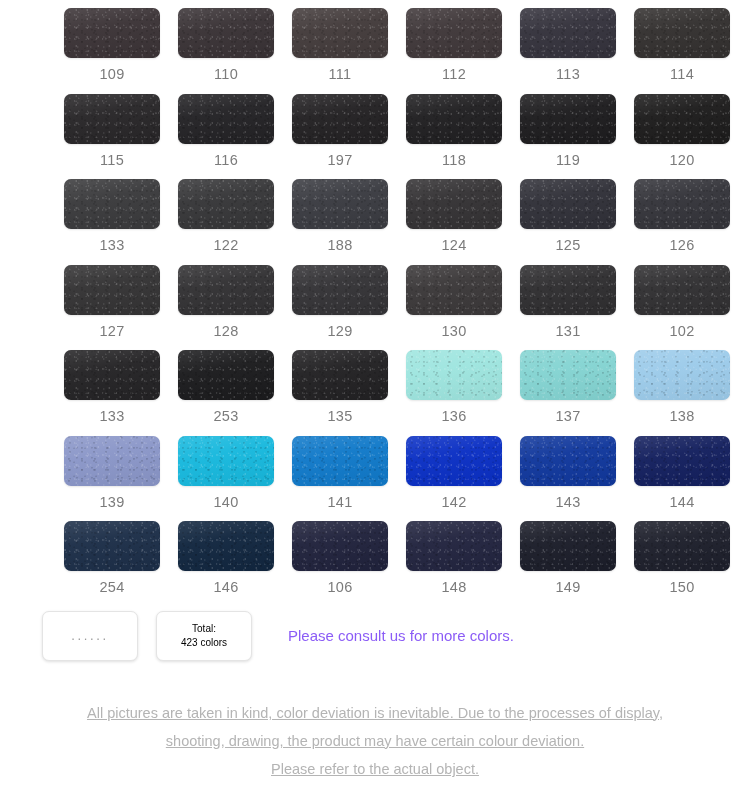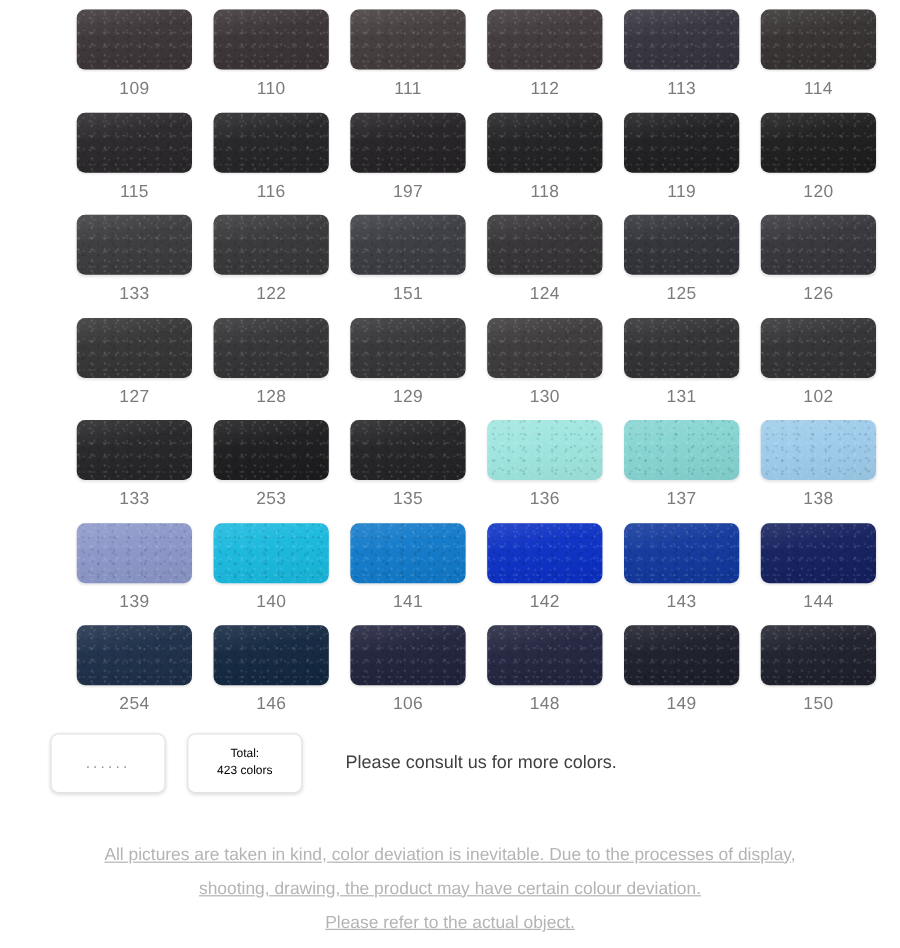--- a/index.html
+++ b/index.html
@@ -111,21 +111,21 @@
 
   .total-line {
     font-size: 10px;
     color: #000000;
     line-height: 1.35;
     text-align: center;
   }
 
   #consult-note {
     font-size: 15px;
-    color: #404040;
+    color: #8b5cf6;
     margin-left: 18px;
     white-space: nowrap;
   }
 
   
   #disclaimer {
     margin-top: 38px;
     text-align: center;
     font-size: 14.5px;
     color: #b4b4b4;
@@ -195,21 +195,21 @@
       <div class="swatch-cell">
         <div class="swatch-chip" style="background-color: rgb(58, 58, 60);"></div>
         <div class="swatch-label">133</div>
       </div>
       <div class="swatch-cell">
         <div class="swatch-chip" style="background-color: rgb(54, 54, 56);"></div>
         <div class="swatch-label">122</div>
       </div>
       <div class="swatch-cell">
         <div class="swatch-chip" style="background-color: rgb(58, 59, 65);"></div>
-        <div class="swatch-label">151</div>
+        <div class="swatch-label">188</div>
       </div>
       <div class="swatch-cell">
         <div class="swatch-chip" style="background-color: rgb(52, 50, 52);"></div>
         <div class="swatch-label">124</div>
       </div>
       <div class="swatch-cell">
         <div class="swatch-chip" style="background-color: rgb(48, 48, 56);"></div>
         <div class="swatch-label">125</div>
       </div>
       <div class="swatch-cell">

